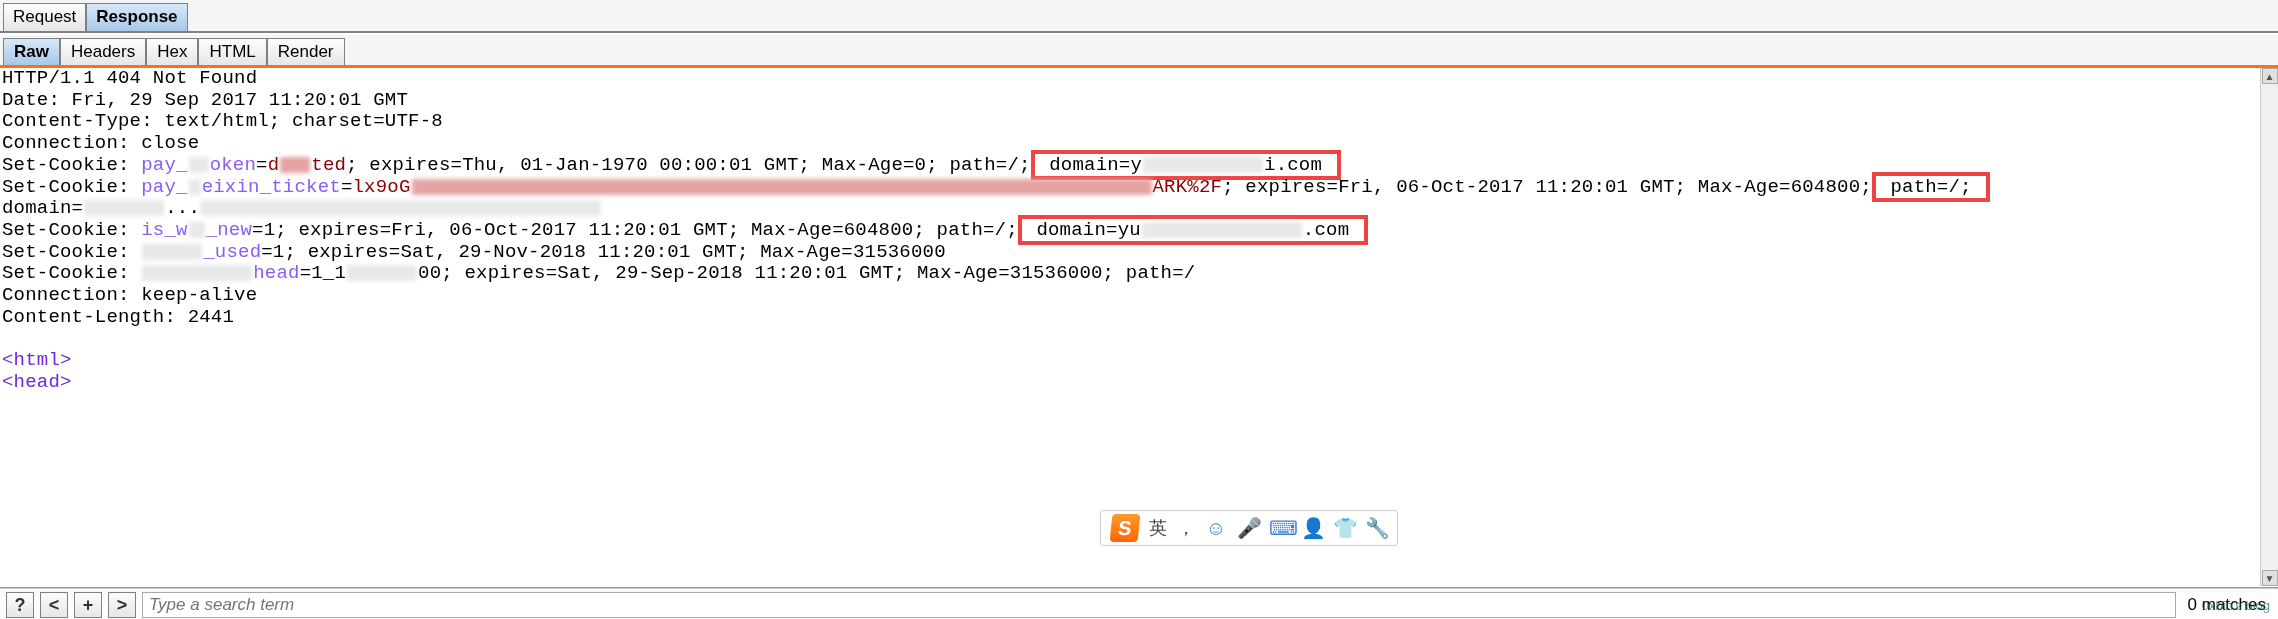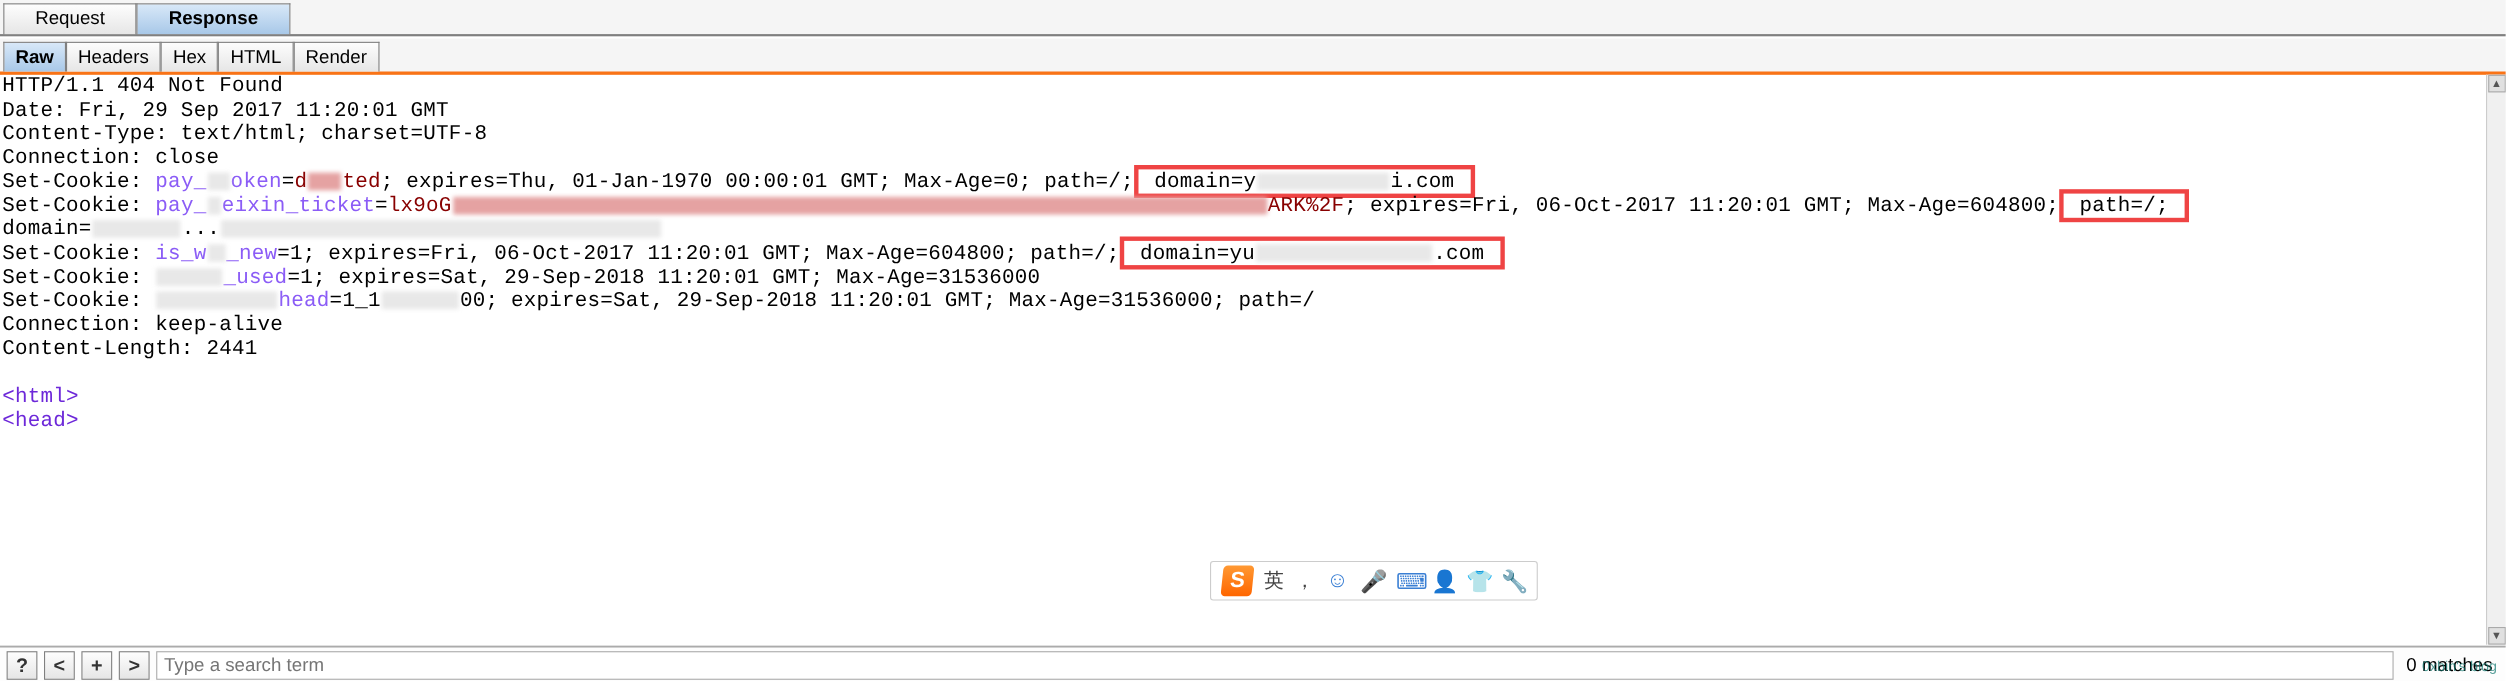--- a/index.html
+++ b/index.html
@@ -13,21 +13,21 @@
     position: relative;
   }
   .top-tabs {
     display: flex;
     border-bottom: 2px solid #808080;
     padding: 3px 3px 0 3px;
     background: #f5f5f5;
     height: 33px;
   }
   .top-tab {
-    padding: 3px 28px;
+    padding: 3px 9px;
     border: 1px solid #808080;
     border-bottom: none;
     background: linear-gradient(#fdfdfd, #e6e6e6);
     cursor: pointer;
     font-size: 17px;
     color: #000;
   }
   .top-tab.active {
     background: linear-gradient(#d8e8f8, #a8c8e8);
     font-weight: bold;
@@ -122,20 +122,21 @@
     color: #333;
     display:flex; align-items:center; justify-content:center;
     cursor: pointer;
   }
   .search-input {
     flex: 1;
     height: 26px;
     border: 1px solid #aaa;
     padding: 0 6px;
     font-size: 17px;
+    font-style: italic;
     color: #888;
   }
   .matches {
     font-size: 17px;
     color: #000;
     padding: 0 6px;
     text-align: right;
   }
   .watermark {
     position: absolute;
@@ -188,21 +189,21 @@
 
 <div class="content-area">
 <div class="response-text"><span>HTTP/1.1 404 Not Found</span>
 <span>Date: Fri, 29 Sep 2017 11:20:01 GMT</span>
 <span>Content-Type: text/html; charset=UTF-8</span>
 <span>Connection: close</span>
 <span><span>Set-Cookie: </span><span class="kw-blue">pay_</span><span class="redacted" style="width:20px"></span><span class="kw-blue">oken</span><span>=</span><span class="kw-red">d</span><span class="redacted red" style="width:30px"></span><span class="kw-red">ted</span><span>; expires=Thu, 01-Jan-1970 00:00:01 GMT; Max-Age=0; path=/;</span><span class="red-box"><span> domain=y</span><span class="redacted" style="width:120px"></span><span>i.com </span></span></span>
 <span><span>Set-Cookie: </span><span class="kw-blue">pay_</span><span class="redacted" style="width:12px"></span><span class="kw-blue">eixin_ticket</span><span>=</span><span class="kw-red">lx9oG</span><span class="redacted red" style="width:740px"></span><span class="kw-red">ARK%2F</span><span>; expires=Fri, 06-Oct-2017 11:20:01 GMT; Max-Age=604800;</span><span class="red-box"> path=/; </span></span>
 <span><span>domain=</span><span class="redacted" style="width:80px"></span><span>...</span><span class="redacted" style="width:400px"></span></span>
 <span><span>Set-Cookie: </span><span class="kw-blue">is_w</span><span class="redacted" style="width:16px"></span><span class="kw-blue">_new</span><span>=1; expires=Fri, 06-Oct-2017 11:20:01 GMT; Max-Age=604800; path=/;</span><span class="red-box"><span> domain=yu</span><span class="redacted" style="width:160px"></span><span>.com </span></span></span>
-<span><span>Set-Cookie: </span><span class="kw-blue"><span class="redacted" style="width:60px"></span><span>_used</span></span><span>=1; expires=Sat, 29-Sep-2018 11:20:01 GMT; Max-Age=31536000</span></span>
+<span><span>Set-Cookie: </span><span class="kw-blue"><span class="redacted" style="width:60px"></span><span>_used</span></span><span>=1; expires=Sat, 29-Nov-2018 11:20:01 GMT; Max-Age=31536000</span></span>
 <span><span>Set-Cookie: </span><span class="kw-blue"><span class="redacted" style="width:110px"></span><span>head</span></span><span>=1_1</span><span class="redacted" style="width:70px"></span><span>00</span><span>; expires=Sat, 29-Sep-2018 11:20:01 GMT; Max-Age=31536000; path=/</span></span>
 <span>Connection: keep-alive</span>
 <span>Content-Length: 2441</span>
 
 <span class="kw-purple">&lt;html&gt;</span>
 <span class="kw-purple">&lt;head&gt;</span></div>
 </div>
 
 <div class="scrollbar">
   <div class="scroll-btn">▲</div>

